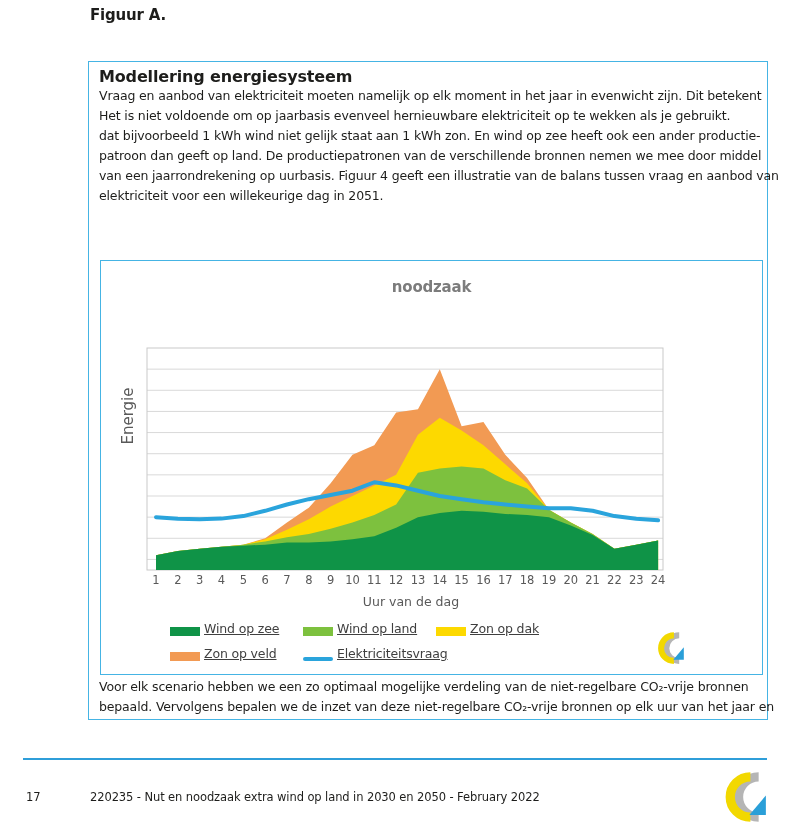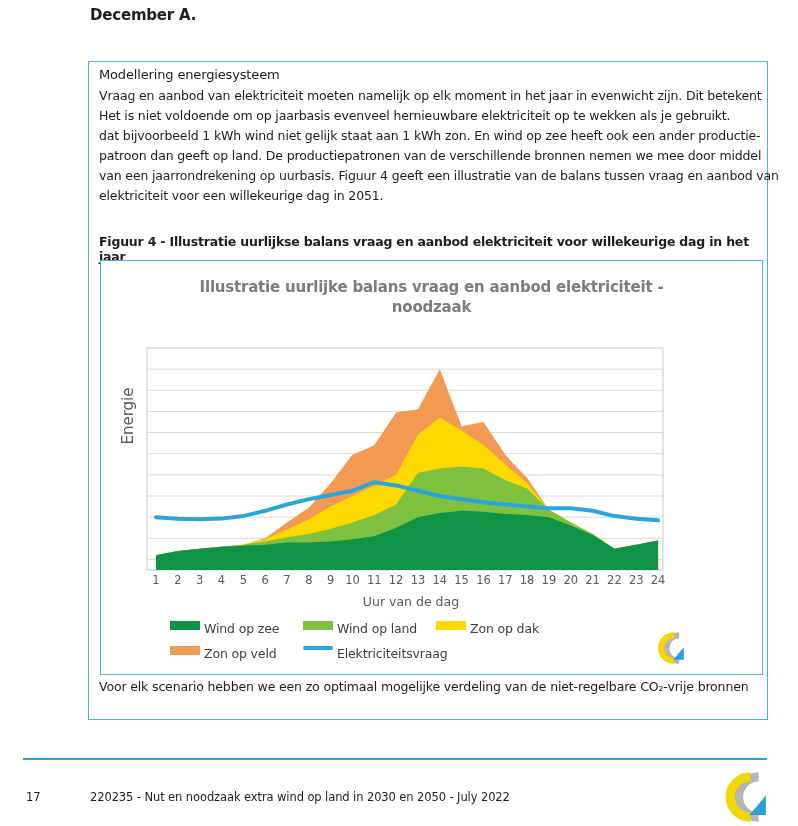--- a/index.html
+++ b/index.html
@@ -1,65 +1,63 @@
 <!DOCTYPE html>
 <html><head>
 <meta charset="utf-8">
 <style>
   html,body{margin:0;padding:0;background:#fff;}
   .page{position:relative;width:798px;height:826px;background:#fff;overflow:hidden;
         font-family:"DejaVu Sans","Liberation Sans",sans-serif;color:#1d1d1b;}
   .heading{position:absolute;left:90px;top:6px;font-size:15px;font-weight:bold;letter-spacing:-0.2px;}
   .outer-box{position:absolute;left:88px;top:61px;width:678px;height:657px;border:1px solid #45b4e4;background:#fff;}
-  .box-title{position:absolute;left:10px;top:5px;font-size:13px;font-weight:normal;letter-spacing:-0.15px;}
+  .box-title{position:absolute;left:10px;top:5px;font-size:16px;font-weight:bold;letter-spacing:-0.15px;}
   .para{position:absolute;left:10px;width:660px;font-size:12.5px;line-height:20px;letter-spacing:-0.15px;}
   .para-top{top:24px;}
   .para-bottom{top:615px;}
   .caption{position:absolute;left:10px;top:172px;font-size:12.5px;font-weight:bold;letter-spacing:-0.2px;width:660px;}
   .figure-box{position:absolute;left:11px;top:198px;width:661px;height:413px;border:1px solid #45b4e4;background:#fff;}
   .chart-title{position:absolute;left:0;top:16px;width:100%;text-align:center;
                font-size:15px;font-weight:bold;color:#7c7c7c;line-height:20px;letter-spacing:-0.2px;}
   .chart-svg{position:absolute;left:0;top:64px;}
   .legend{position:absolute;left:0;top:355px;width:100%;font-size:12.5px;color:#3f3f3f;}
   .legend-row{display:flex;align-items:center;height:25px;margin-left:69px;}
-  .legend-item{display:flex;align-items:flex-start;width:133px;}
+  .legend-item{display:flex;align-items:flex-end;width:133px;text-decoration:underline;}
   .legend-item .swatch{width:30px;height:9px;margin-right:4px;flex:none;}
   .legend-item .swatch.line{height:4px;border-radius:2px;}
   .legend-item .lbl{white-space:nowrap;letter-spacing:-0.15px;}
   .logo-small{position:absolute;left:544px;top:371px;}
   .footer-rule{position:absolute;left:23px;top:758px;width:744px;border-top:2px solid #2f9ed9;}
   .footer-page-num{position:absolute;left:26px;top:790px;font-size:11.5px;}
   .footer-title{position:absolute;left:90px;top:790px;font-size:11.5px;letter-spacing:-0.1px;}
   .footer-logo{position:absolute;left:706px;top:769px;}
   .tline{white-space:nowrap;}
 </style>
 </head>
 <body>
 
 <div class="page">
 
-  <div class="heading">December A.</div>
+  <div class="heading">Figuur A.</div>
 
   <div class="outer-box">
     <div class="box-title">Modellering energiesysteem</div>
 
     <div class="para para-top">
         <div class="tline">Vraag en aanbod van elektriciteit moeten namelijk op elk moment in het jaar in evenwicht zijn. Dit betekent</div>
         <div class="tline">Het is niet voldoende om op jaarbasis evenveel hernieuwbare elektriciteit op te wekken als je gebruikt.</div>
         <div class="tline">dat bijvoorbeeld 1 kWh wind niet gelijk staat aan 1 kWh zon. En wind op zee heeft ook een ander productie-</div>
         <div class="tline">patroon dan geeft op land. De productiepatronen van de verschillende bronnen nemen we mee door middel</div>
         <div class="tline">van een jaarrondrekening op uurbasis. Figuur 4 geeft een illustratie van de balans tussen vraag en aanbod van</div>
         <div class="tline">elektriciteit voor een willekeurige dag in 2051.</div>
       </div>
 
-    <div class="caption">Figuur 4 - Illustratie uurlijkse balans vraag en aanbod elektriciteit voor willekeurige dag in het jaar</div>
 
     <div class="figure-box">
       <div class="chart-title">
-          <div class="tline">Illustratie uurlijke balans vraag en aanbod elektriciteit -</div>
           <div class="tline">noodzaak</div>
         </div>
 
       <svg class="chart-svg" width="661" height="290" viewBox="0 0 661 290">
           <line x1="46" x2="562" y1="234.42857142857142" y2="234.42857142857142" stroke="#d9d9d9" stroke-width="1"></line>
           <line x1="46" x2="562" y1="213.28571428571428" y2="213.28571428571428" stroke="#d9d9d9" stroke-width="1"></line>
           <line x1="46" x2="562" y1="192.14285714285714" y2="192.14285714285714" stroke="#d9d9d9" stroke-width="1"></line>
           <line x1="46" x2="562" y1="171" y2="171" stroke="#d9d9d9" stroke-width="1"></line>
           <line x1="46" x2="562" y1="149.85714285714286" y2="149.85714285714286" stroke="#d9d9d9" stroke-width="1"></line>
           <line x1="46" x2="562" y1="128.71428571428572" y2="128.71428571428572" stroke="#d9d9d9" stroke-width="1"></line>
@@ -130,26 +128,27 @@
 
       <svg class="logo-small" width="42" height="33" viewBox="0 0 62 50">
         <path d="M 45 5 A 19.5 19.5 0 1 0 45 44" fill="none" stroke-width="9" transform="translate(6,0)" stroke="#b5b5b5"></path>
         <path d="M 43 5 A 19.5 19.5 0 1 0 43 44" fill="none" stroke-width="9" stroke="#f2d800"></path>
         <polygon points="42,42 58,42 58,23" fill="#2a9fd8"></polygon>
       </svg>
     </div>
 
     <div class="para para-bottom">
         <div class="tline">Voor elk scenario hebben we een zo optimaal mogelijke verdeling van de niet-regelbare CO₂-vrije bronnen</div>
+        <div class="tline">bepaald. Vervolgens bepalen we de inzet van deze niet-regelbare CO₂-vrije bronnen op elk uur van het jaar en</div>
       </div>
   </div>
 
   <div class="footer-rule"></div>
   <div class="footer-page-num">17</div>
-  <div class="footer-title">220235 - Nut en noodzaak extra wind op land in 2030 en 2050 - July 2022</div>
+  <div class="footer-title">220235 - Nut en noodzaak extra wind op land in 2030 en 2050 - February 2022</div>
 
   <svg class="footer-logo" width="64" height="57" viewBox="0 0 62 50">
     <path d="M 45 5 A 19.5 19.5 0 1 0 45 44" fill="none" stroke-width="9" transform="translate(6,0)" stroke="#b5b5b5"></path>
     <path d="M 43 5 A 19.5 19.5 0 1 0 43 44" fill="none" stroke-width="9" stroke="#f2d800"></path>
     <polygon points="42,42 58,42 58,23" fill="#2a9fd8"></polygon>
   </svg>
 
 </div>
 
 </body></html>

